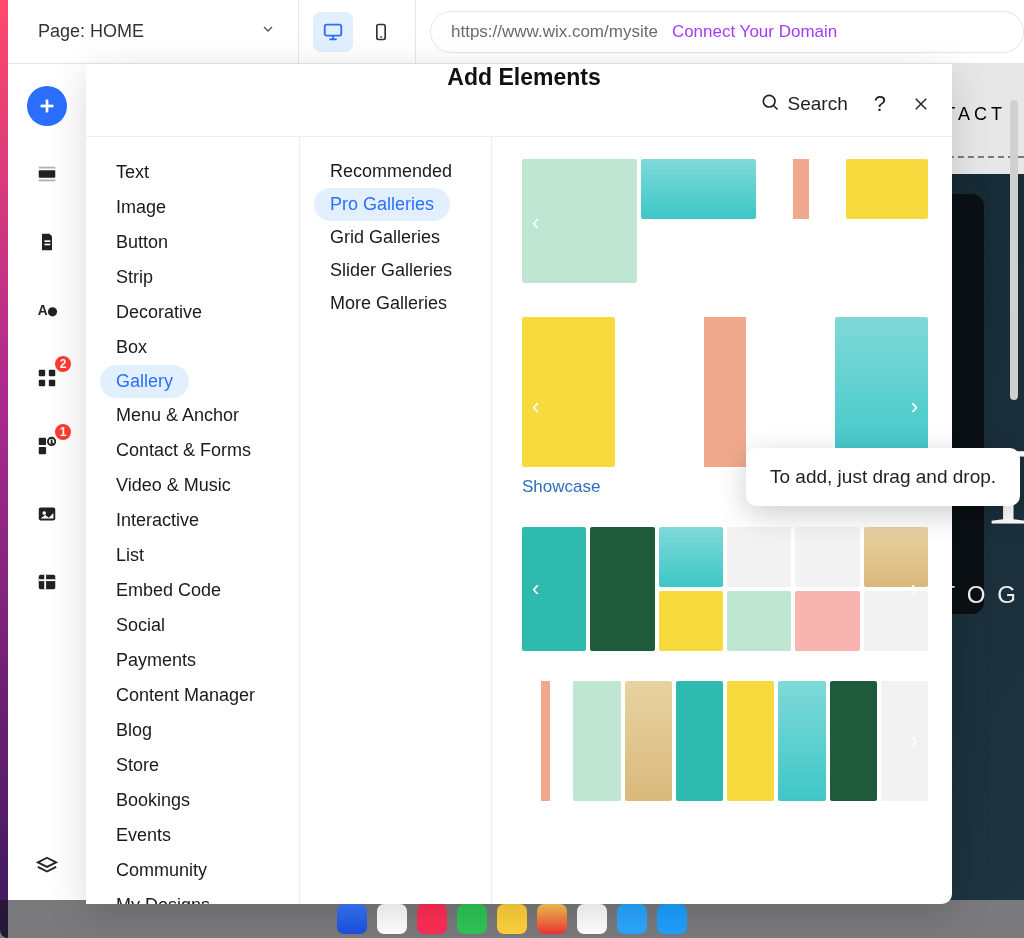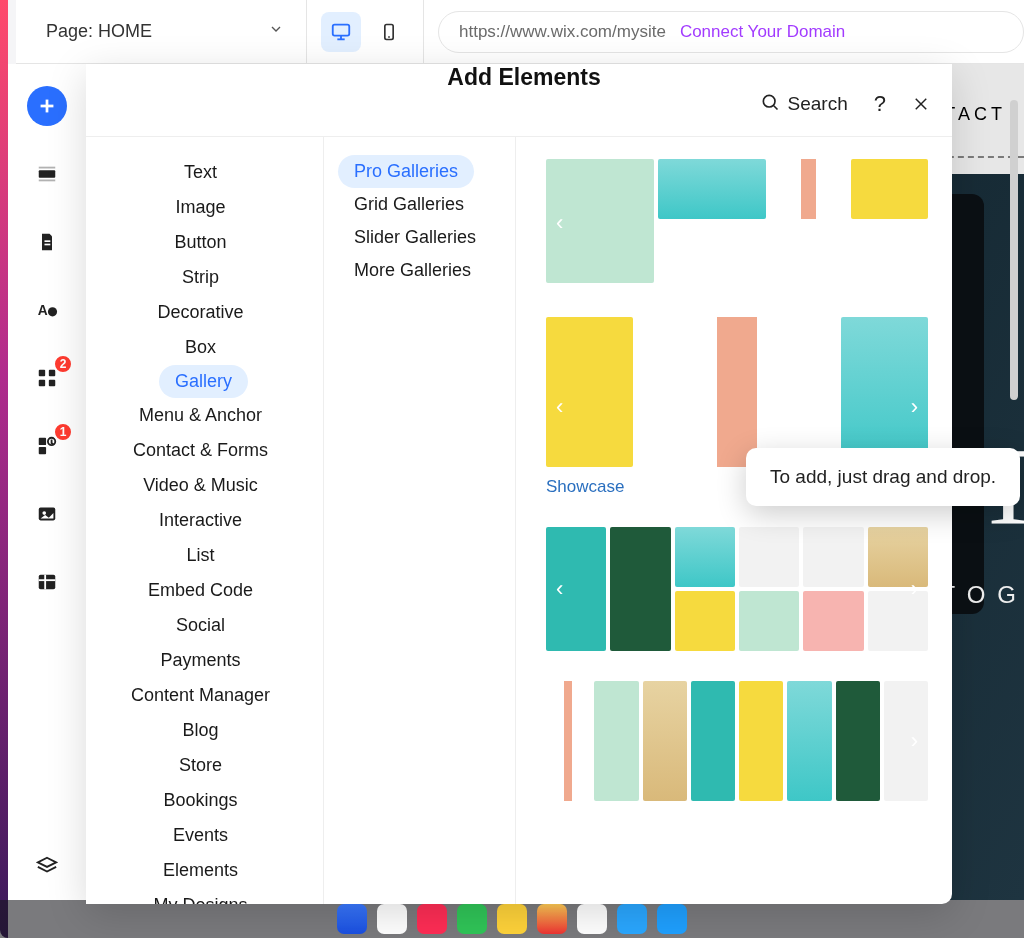--- a/index.html
+++ b/index.html
@@ -1,18 +1,18 @@
 <!DOCTYPE html>
 <html><head>
 <meta charset="utf-8">
 <style>
   * { box-sizing: border-box; margin: 0; padding: 0; font-family: -apple-system, BlinkMacSystemFont, "Segoe UI", Helvetica, Arial, sans-serif; }
   html,body { width:1024px; height:938px; overflow:hidden; background:#f5f5f7; }
   .app-gradient { position:absolute; left:0; top:0; width:8px; height:100%; background:linear-gradient(180deg,#ff4a6b 0%, #b02b8d 40%, #3a1a5a 100%); border-radius:0 0 0 14px; }
-  .topbar { position:absolute; left:16px; top:0; right:0; height:64px; background:#fff; display:flex; align-items:center; border-bottom:1px solid #e5e5e5; }
+  .topbar { position:absolute; left:8px; top:0; right:0; height:64px; background:#fff; display:flex; align-items:center; border-bottom:1px solid #e5e5e5; }
   .pagebox { padding:0 22px 0 30px; min-width:290px; display:flex; align-items:center; gap:10px; color:#333; font-size:18px; }
   .pagebox .chev { margin-left:auto; color:#555; }
   .device-seg { display:flex; align-items:center; border-left:1px solid #e5e5e5; border-right:1px solid #e5e5e5; height:100%; padding:0 14px; gap:8px; }
   .device-btn { width:40px; height:40px; border-radius:8px; display:flex; align-items:center; justify-content:center; color:#333; }
   .device-btn.active { background:#e2efff; color:#2a6fff; }
   .urlbar { flex:1; margin-left:14px; height:42px; background:#fff; border-radius:21px; border:1px solid #e5e5e5; display:flex; align-items:center; padding:0 20px; gap:14px; font-size:17px;}
   .urlbar .url { color:#6b6b6b; }
   .urlbar .connect { color:#a23bff; }
   .bluebar { position:absolute; left:86px; top:64px; right:74px; height:8px; background:#1f6bff; z-index:5;}
   .left-rail { position:absolute; left:8px; top:64px; width:78px; bottom:38px; background:#fff; border-right:0; display:flex; flex-direction:column; align-items:center; padding-top:22px; gap:28px; }
@@ -29,21 +29,21 @@
   .dashed { position:absolute; left:0; right:0; top:92px; border-top:2px dashed #7a7a7a; }
   .panel { position:absolute; left:86px; top:64px; width:866px; height:840px; background:#fff; border-radius:0 0 10px 0; box-shadow:0 10px 40px rgba(0,0,0,.15); z-index:10; display:flex; flex-direction:column;}
   .panel-head { display:flex; align-items:center; height:72px; padding:0 22px 0 32px;flex-direction:column; }
   .panel-head h1 { font-size:23px; font-weight:700; color:#111;}
   .panel-head .tools { margin-left:auto; display:flex; align-items:center; gap:26px; color:#222;}
   .search { display:flex; gap:8px; align-items:center; font-size:19px;}
   .helpmark, .closex { font-size:22px; color:#222; }
   .closex svg { display:block; }
   .panel-body { flex:1; display:flex; border-top:1px solid #eee; min-height:0;}
   .col { overflow:auto; }
-  .col1 { width:238px; border-right:1px solid #eee; padding:18px 16px 18px 0;text-align:center;}
+  .col1 { width:214px; border-right:1px solid #eee; padding:18px 16px 18px 0;}
   .col2 { width:192px; border-right:1px solid #eee; padding:18px 0;}
   .col3 { flex:1; padding:22px 24px 22px 30px; position:relative;}
   .cat, .sub { display:block; padding:7px 22px 7px 30px; font-size:18px; color:#1a1a1a; border-radius:20px; cursor:pointer;}
   .sub  { padding-left:30px; padding-right:20px;}
   .cat.active { background:#e2efff; color:#2a6fff; display:inline-block; margin-left:14px; padding:6px 16px; }
   .subpill.active { background:#e2efff; color:#2a6fff; display:inline-block; margin-left:14px; padding:6px 16px; border-radius:20px; font-size:18px;}
   .col2 .item { padding:6px 0 6px 30px; font-size:18px; color:#1a1a1a;}
   .gallery-card { width:100%; margin-bottom:30px; position:relative; }
   .tiles { display:grid; gap:4px; }
   .tile { background:#7bd3cf; border-radius:2px; }
@@ -212,24 +212,25 @@
         <span class="cat">Interactive</span>
         <span class="cat">List</span>
         <span class="cat">Embed Code</span>
         <span class="cat">Social</span>
         <span class="cat">Payments</span>
         <span class="cat">Content Manager</span>
         <span class="cat">Blog</span>
         <span class="cat">Store</span>
         <span class="cat">Bookings</span>
         <span class="cat">Events</span>
-        <span class="cat">Elements</span>
+        <span class="cat">Community</span>
         <span class="cat">My Designs</span>
       </div>
     <div class="col col2" id="subs">
+        <div class="item">Recommended</div>
         <div><span class="subpill active">Pro Galleries</span></div>
         <div class="item">Grid Galleries</div>
         <div class="item">Slider Galleries</div>
         <div class="item">More Galleries</div>
       </div>
 
     <div class="col col3">
 
       <div class="gallery-card">
         <div class="tiles" style="grid-template-columns:1.4fr 1.4fr 1fr 1fr;grid-template-rows:60px 60px;">

